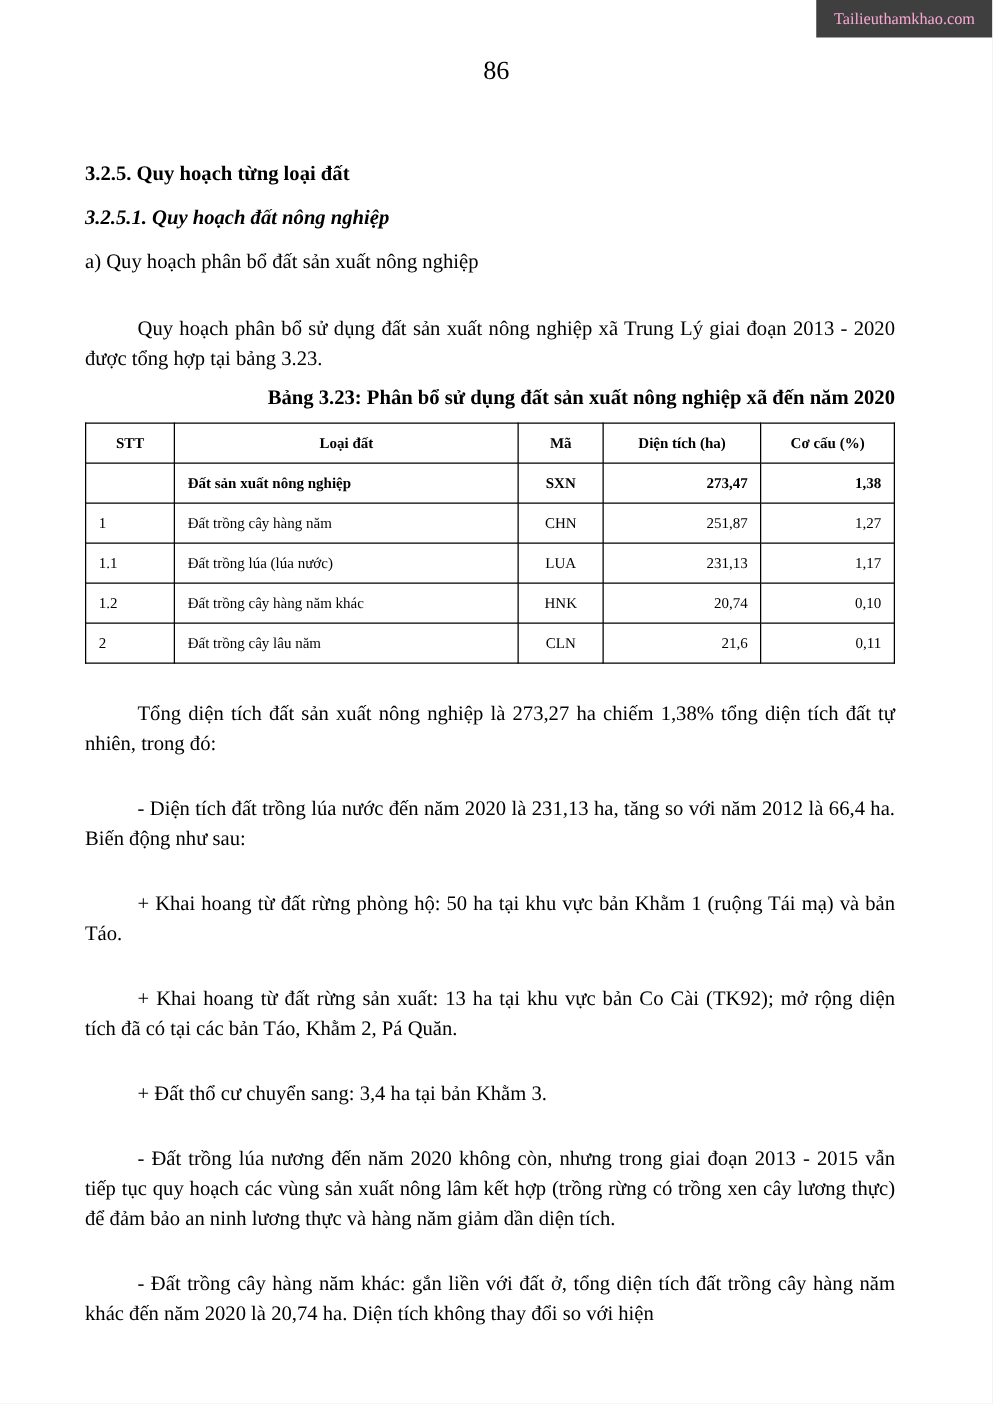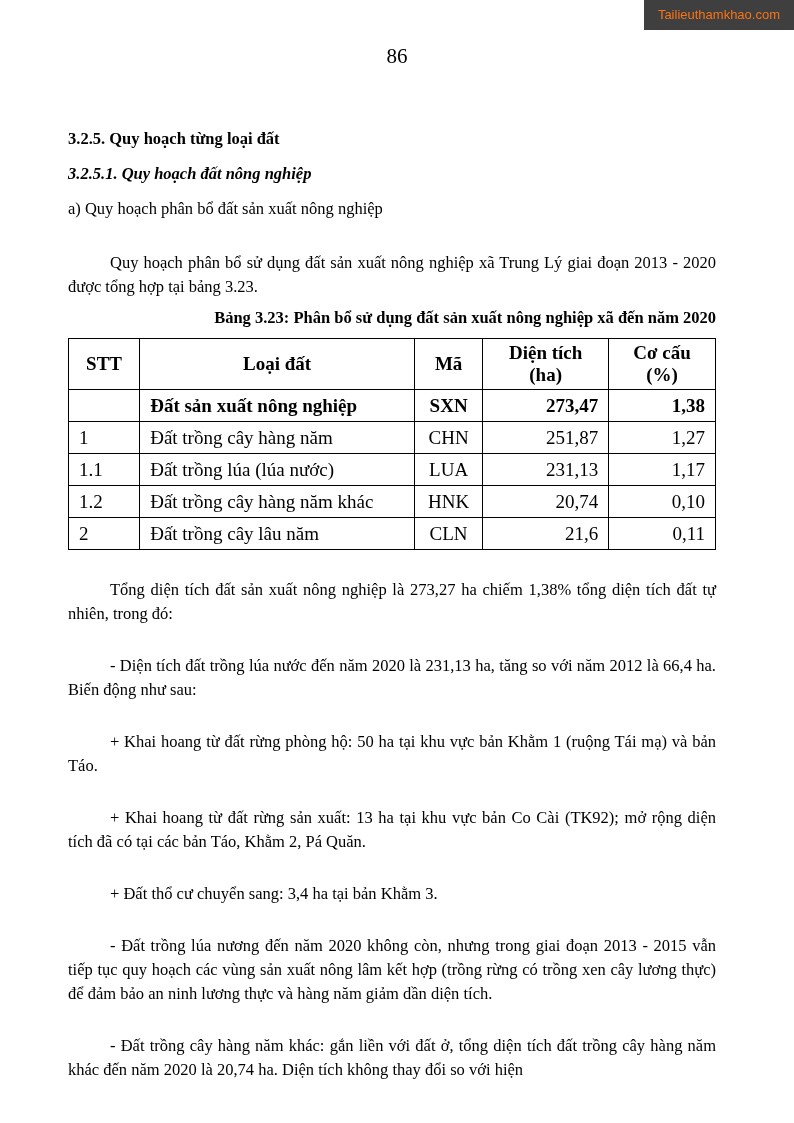--- a/index.html
+++ b/index.html
@@ -14,22 +14,22 @@
     background: #ffffff;
     color: #000000;
     overflow: hidden;
   }
 
   .watermark {
     position: absolute;
     top: 0;
     right: 0;
     background: #3f3f3f;
-    color: #f97316;
-    font-family: Liberation Sans, sans-serif;
+    color: #f9a8d4;
+    font-family: Liberation Serif, serif;
     font-size: 13px;
     line-height: 1;
     padding: 8px 14px 9px 14px;
   }
 
   .page-number {
     padding-top: 44px;
     text-align: center;
     font-size: 21px;
   }
@@ -65,21 +65,21 @@
   .table-caption {
     font-weight: bold;
     text-align: right;
     line-height: 30px;
     margin: 4px 0 5px 0;
   }
 
   table.land-table {
     width: 100%;
     border-collapse: collapse;
-    font-size: 19px;
+    font-size: 12px;
     margin-bottom: 6px;
     font-family: Liberation Serif, serif;
   }
   table.land-table th,
   table.land-table td {
     border: 1px solid #000000;
     height: 32px;
     padding: 3px 10px;
     vertical-align: middle;
   }

